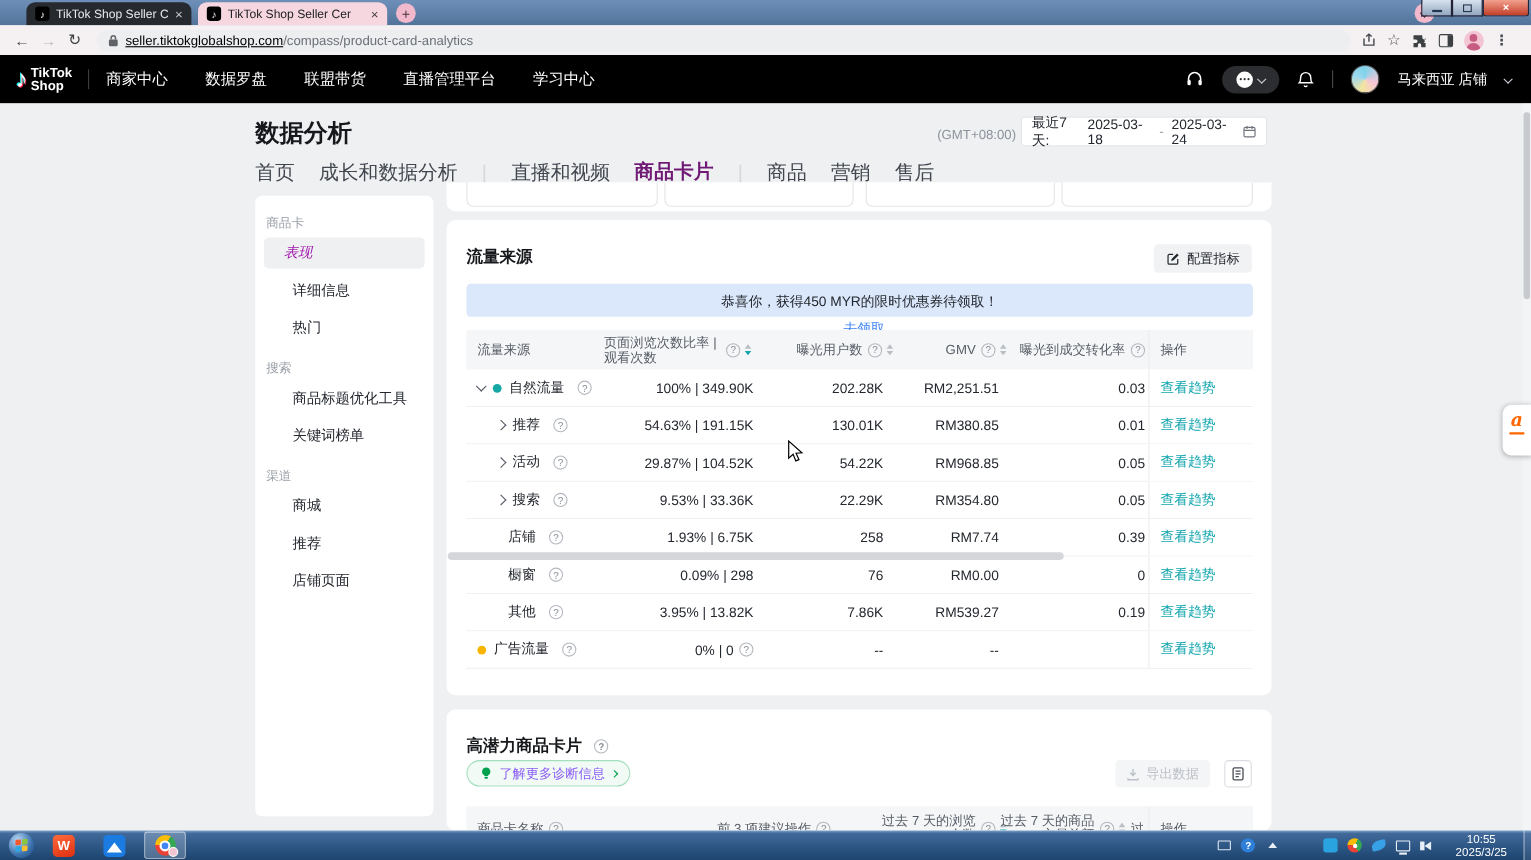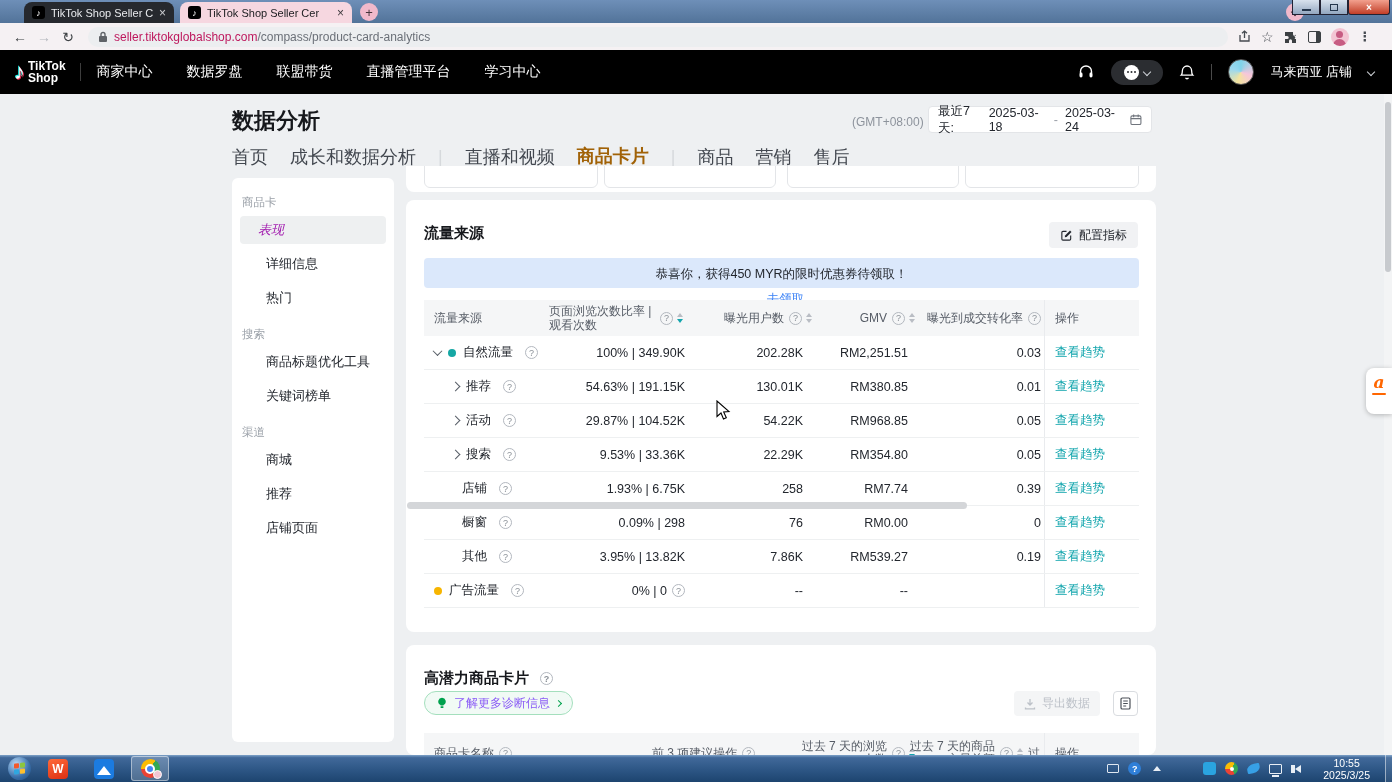--- a/index.html
+++ b/index.html
@@ -27,21 +27,21 @@
   .minbar{width:9px;height:2px;background:#24364d;margin-top:6px;}
   .maxsq{width:8px;height:7px;border:1.5px solid #24364d;}
 
   
   .toolbar{position:absolute;left:0;top:23px;width:1392px;height:27px;background:#f5f1f3;display:flex;align-items:center;}
   .navbtn{font-size:14px;color:#3c4043;width:24px;text-align:center;}
   .navbtn.back{margin-left:8px;} .navbtn.back::after{content:"←";}
   .navbtn.fwd{color:#b4b8bd;} .navbtn.fwd::after{content:"→";}
   .navbtn.reload::after{content:"↻";}
   .addressbar{width:1140px;height:20px;margin-left:8px;background:#eceef0;border-radius:11px;display:flex;align-items:center;padding:0 10px;font-size:12px;}
-  .url-domain{color:#be185d;margin-left:6px;}
+  .url-domain{color:#000000;margin-left:6px;text-decoration:underline;}
   .url-path{color:#6b7078;}
   .tool-ic{margin-left:10px;color:#454a50;font-size:13px;display:flex;align-items:center;}
   .star::after{content:"☆";font-size:14px;}
   .kebab::after{content:"⋮";font-weight:bold;}
   .panel-ic{width:13px;height:12px;border:1.6px solid #3c4043;border-radius:2px;position:relative;}
   .panel-ic::after{content:"";position:absolute;right:0;top:0;width:4px;height:100%;background:#3c4043;}
   .prof{width:18px;height:18px;border-radius:50%;background:#f3c5d3;position:relative;overflow:hidden;}
   .prof::before{content:"";position:absolute;left:5.5px;top:3px;width:7px;height:7px;border-radius:50%;background:#c75c82;}
   .prof::after{content:"";position:absolute;left:2.5px;top:11px;width:13px;height:8px;border-radius:7px 7px 0 0;background:#c75c82;}
 
@@ -64,21 +64,21 @@
   .storename{font-size:13px;}
 
   
   .content{position:absolute;left:0;top:94px;width:1392px;height:661px;background:#eef0f2;overflow:hidden;}
   .page-title{position:absolute;left:232px;top:12px;font-size:22px;font-weight:bold;color:#16181c;}
   .tz{position:absolute;left:852px;top:21px;font-size:12px;color:#8d939c;}
   .datebox{position:absolute;left:928px;top:12px;width:224px;height:27px;background:#fff;border:1px solid #e3e5e8;border-radius:4px;display:flex;align-items:center;font-size:12.5px;color:#23272e;padding:0 9px;gap:7px;}
   .datebox .sep{color:#9aa0a8;}
   .pagetabs{position:absolute;left:232px;top:50px;display:flex;align-items:center;gap:22px;font-size:18px;color:#42474f;}
   .ptab{cursor:pointer;padding-bottom:7px;}
-  .ptab.active{color:#a16207;font-weight:bold;border-bottom:2px solid #0ba0a5;}
+  .ptab.active{color:#701a75;font-weight:bold;border-bottom:2px solid #0ba0a5;}
   .pdiv{color:#d6d9dc;padding-bottom:7px;}
 
   
   .sidebar{position:absolute;left:232px;top:84px;width:162px;height:564px;background:#fff;border-radius:6px;padding-top:8px;}
   .side-sec{font-size:11.5px;color:#9aa0a8;padding:9px 10px 6px 10px;}
   .side-item{height:28px;display:flex;align-items:center;font-size:13px;color:#23272e;padding-left:26px;margin:0 8px 6px 8px;border-radius:4px;cursor:pointer;}
   .side-item.active{background:#eef0f1;color:#a21caf;padding-left:18px;font-style:italic;}
 
   
   .main{position:absolute;left:406px;top:0;width:750px;}

